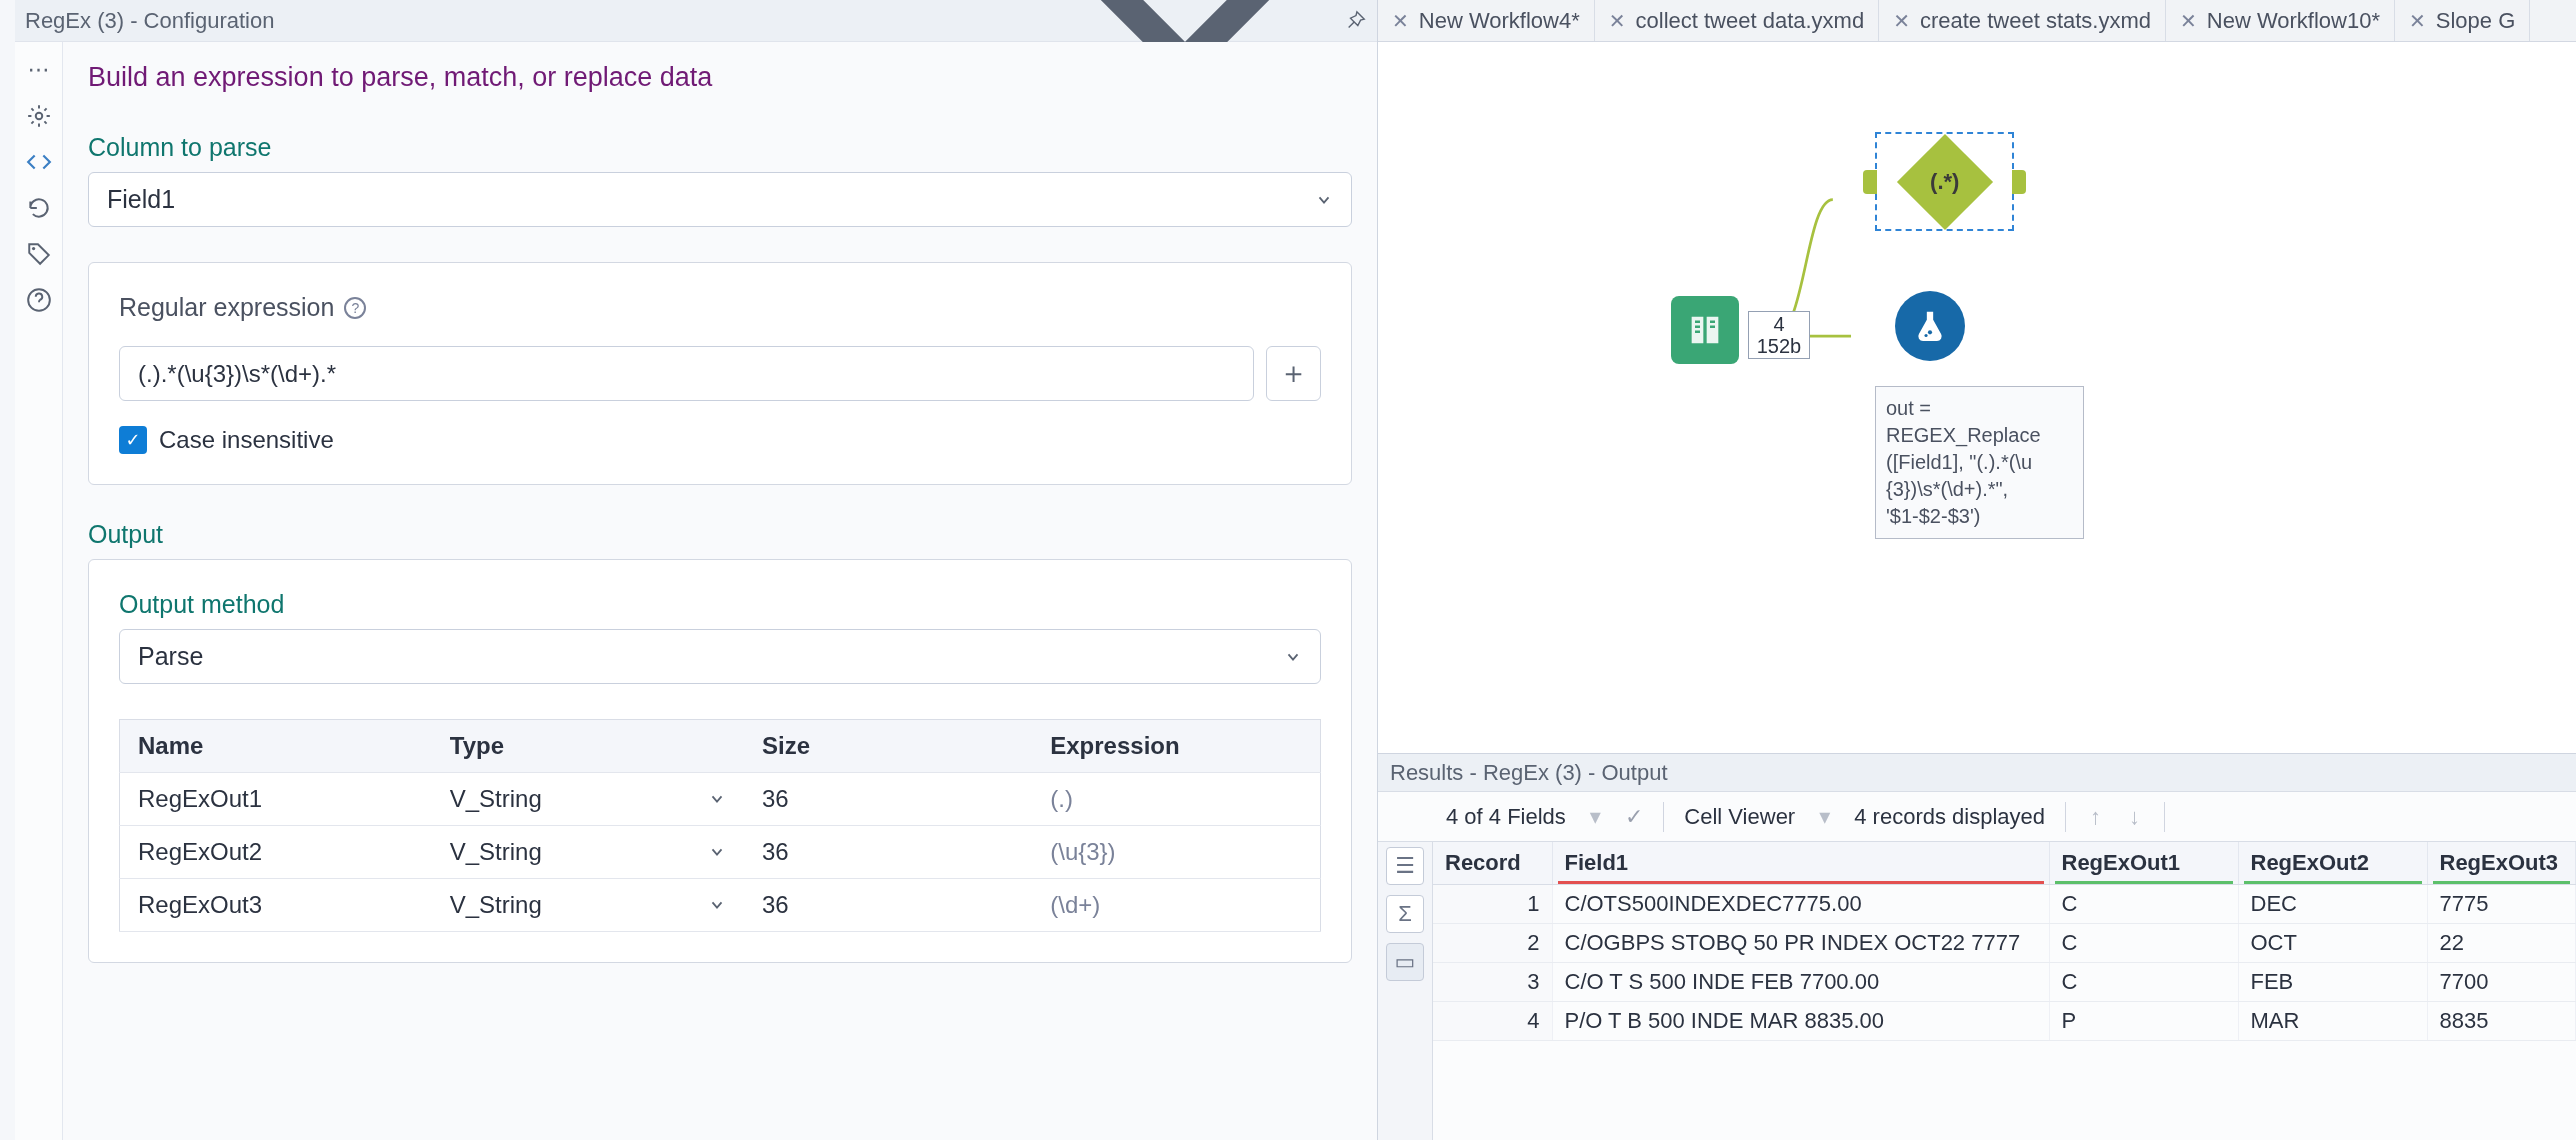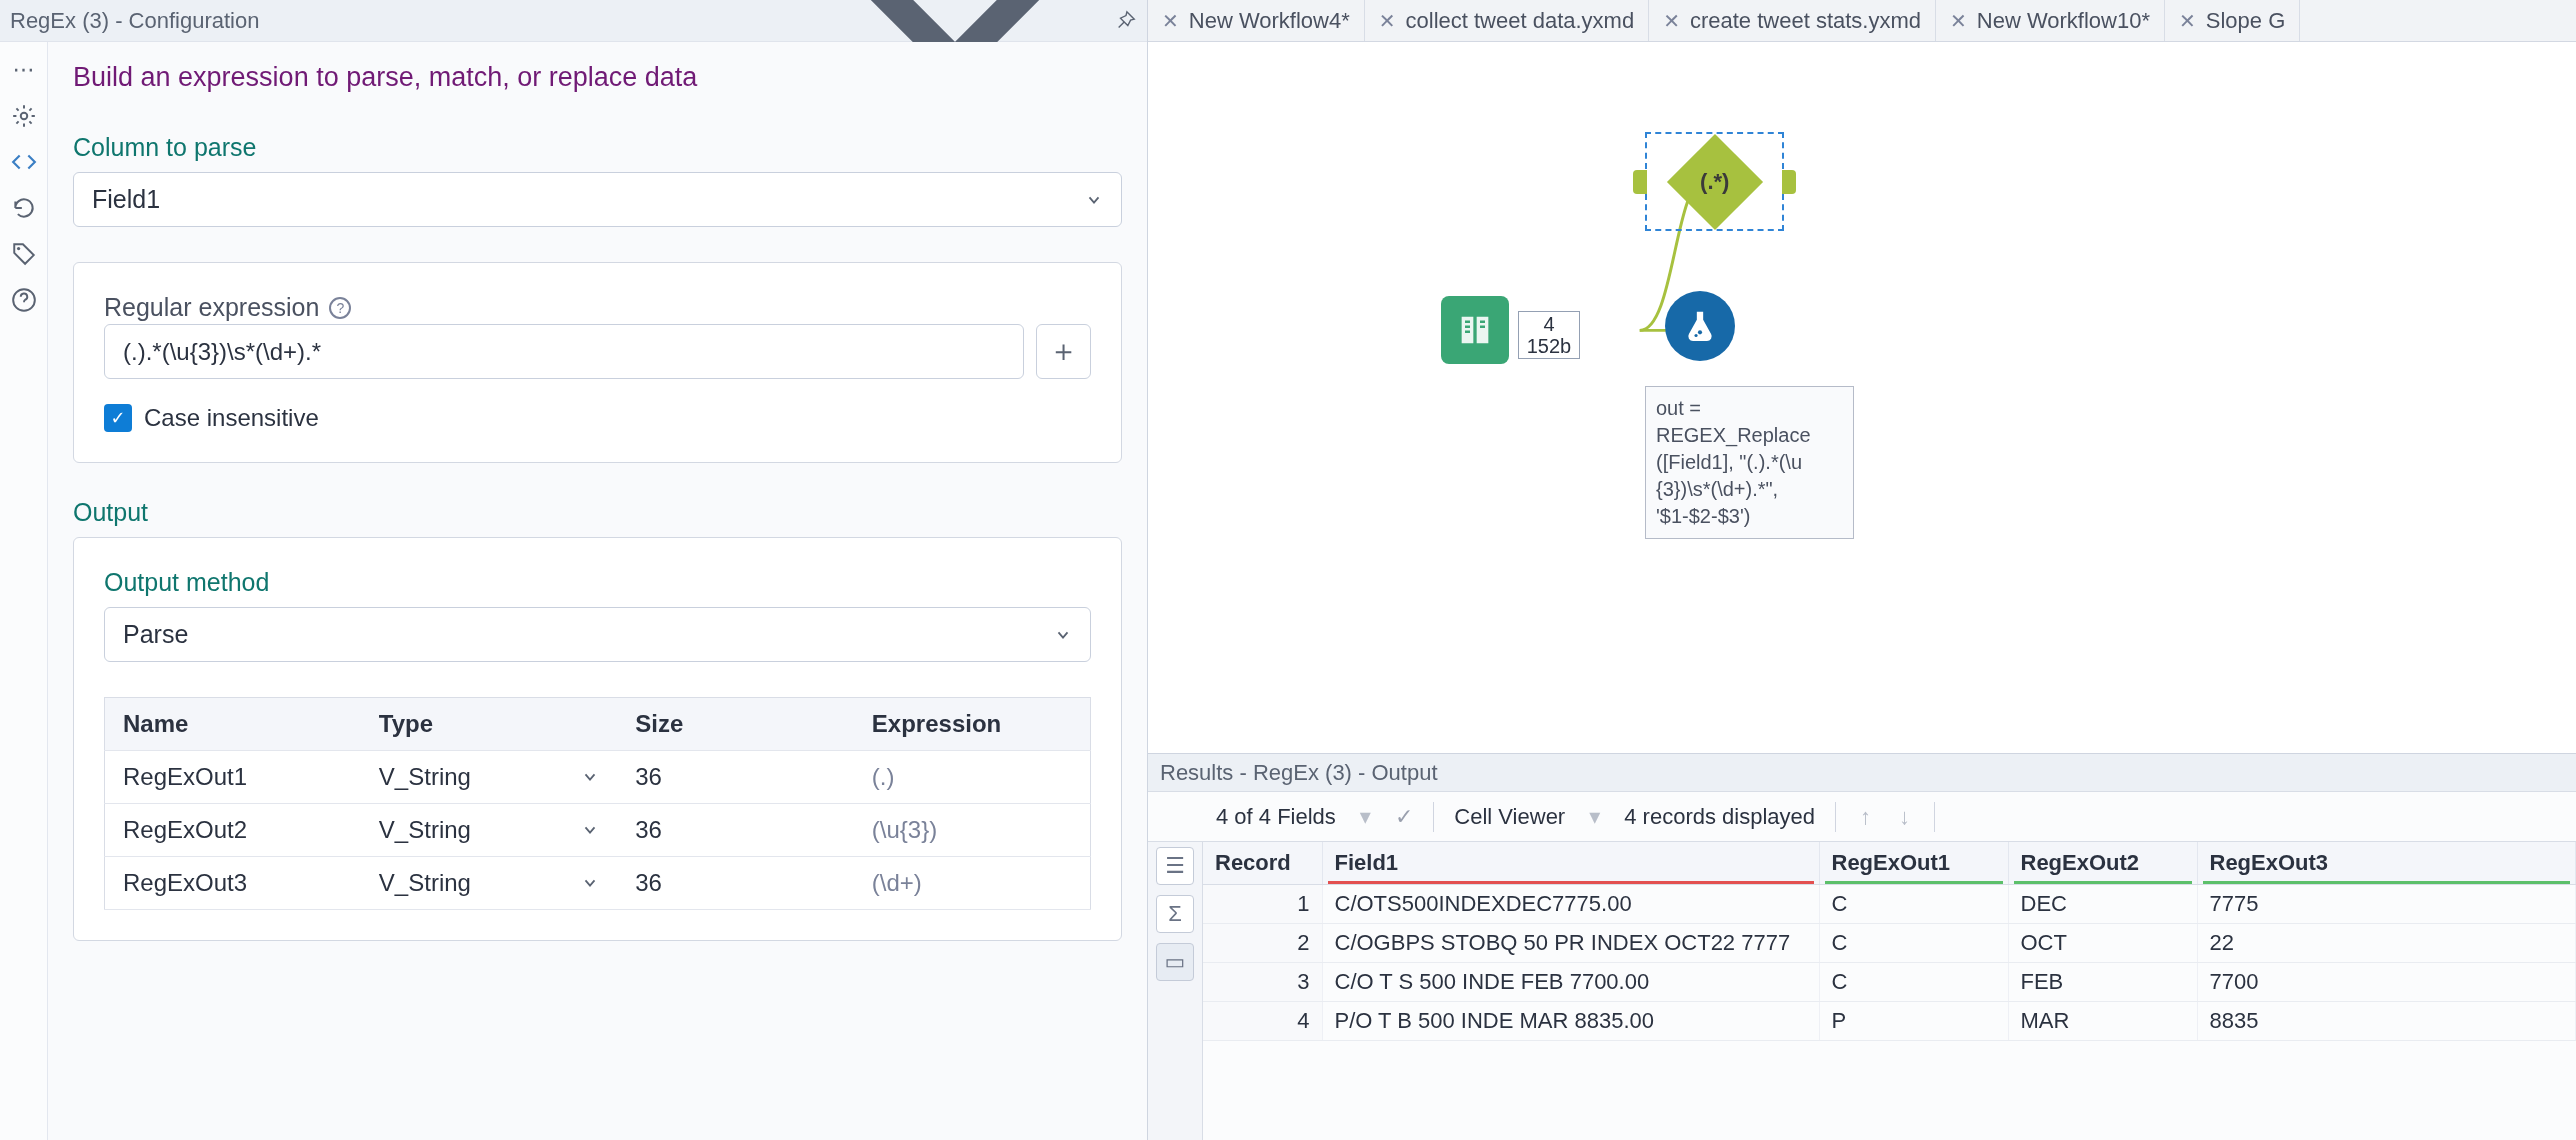--- a/index.html
+++ b/index.html
@@ -1,37 +1,37 @@
 <!DOCTYPE html>
 <html><head>
 <meta charset="utf-8">
 <style>
 * { box-sizing: border-box; margin: 0; padding: 0; font-family: -apple-system, "Segoe UI", Arial, sans-serif; }
 body { background: #fff; width: 2576px; height: 1141px; overflow: hidden; font-size: 22px; }
 .layout { display: flex; width: 100%; height: 100%; }
 
 
-.config-panel { width: 1148px; height: 100%; border-right: 1px solid #cfd5e0; background: #f5f7fa; display: flex; flex-direction: column; }
+.config-panel { width: 1378px; height: 100%; border-right: 1px solid #cfd5e0; background: #f5f7fa; display: flex; flex-direction: column; padding-left: 15px; }
 .config-header { height: 42px; display: flex; align-items: center; padding: 0 10px; color: #5a6372; border-bottom: 1px solid #e0e4ec; background: #ecf0f5; }
 .config-header .spacer { flex: 1; }
 .config-header .chev { font-size: 22px; color: #5a6372; padding: 0 10px; cursor: pointer; }
 .pin-icon { width: 22px; height: 22px; display: inline-block; }
 
 .config-body { flex: 1; display: flex; }
 .config-sidebar { width: 48px; background: #fbfcfd; border-right: 1px solid #e3e7ef; padding-top: 15px; display: flex; flex-direction: column; align-items: center; gap: 20px; }
 .config-sidebar .side-ic { width: 26px; height: 26px; color: #5a6372; display: flex; align-items: center; justify-content: center; cursor: pointer; }
 
 .config-main { flex: 1; padding: 20px 25px; overflow: auto; background: #f9fafc; }
 .subtitle { color: #701a75; font-size: 27px; margin: 0 0 40px 0; }
 .label { color: #0f766e; font-size: 25px; margin-bottom: 10px; }
 .dd-input { width: 100%; height: 55px; border: 1px solid #c9d0dd; border-radius: 6px; background: #fff; padding: 0 18px; display: flex; align-items: center; justify-content: space-between; color: #2b3240; font-size: 25px; cursor: pointer; margin-bottom: 35px; }
 .chev-down { width: 18px; height: 18px; }
 
 .fieldset-box { border: 1px solid #d3d8e2; border-radius: 6px; background: #fff; padding: 30px; margin-bottom: 35px; }
-.fieldset-box .flabel { color: #4a5160; font-size: 25px; display: flex; align-items: center; gap: 10px; margin-bottom: 2px; }
+.fieldset-box .flabel { color: #4a5160; font-size: 25px; display: flex; align-items: center; gap: 10px; margin-bottom: 24px; }
 .help-ic { width: 22px; height: 22px; border: 2px solid #7a8299; border-radius: 50%; display: inline-flex; align-items: center; justify-content: center; font-size: 14px; color: #7a8299; }
 .expr-row { display: flex; gap: 12px; }
 .expr-input { flex: 1; height: 55px; border: 1px solid #c9d0dd; border-radius: 6px; padding: 0 18px; font-size: 24px; color: #2b3240; }
 .plus-btn { width: 55px; height: 55px; border: 1px solid #c9d0dd; border-radius: 6px; background: #fff; display: flex; align-items: center; justify-content: center; color: #5a6372; font-size: 30px; cursor: pointer; }
 .cb-row { margin-top: 25px; display: flex; align-items: center; gap: 12px; font-size: 24px; color: #2b3240; }
 .checkbox { width: 28px; height: 28px; border-radius: 4px; background: #0e7dd6; display: flex; align-items: center; justify-content: center; color: #fff; font-size: 18px; }
 
 .output-box { border: 1px solid #d3d8e2; border-radius: 6px; background: #fff; padding: 30px; }
 .oc-table { width: 100%; border: 1px solid #d9dde6; border-collapse: collapse; font-size: 24px; }
 .oc-table th, .oc-table td { text-align: left; padding: 12px 18px; border-bottom: 1px solid #e3e6ed; color: #2b3240; }

